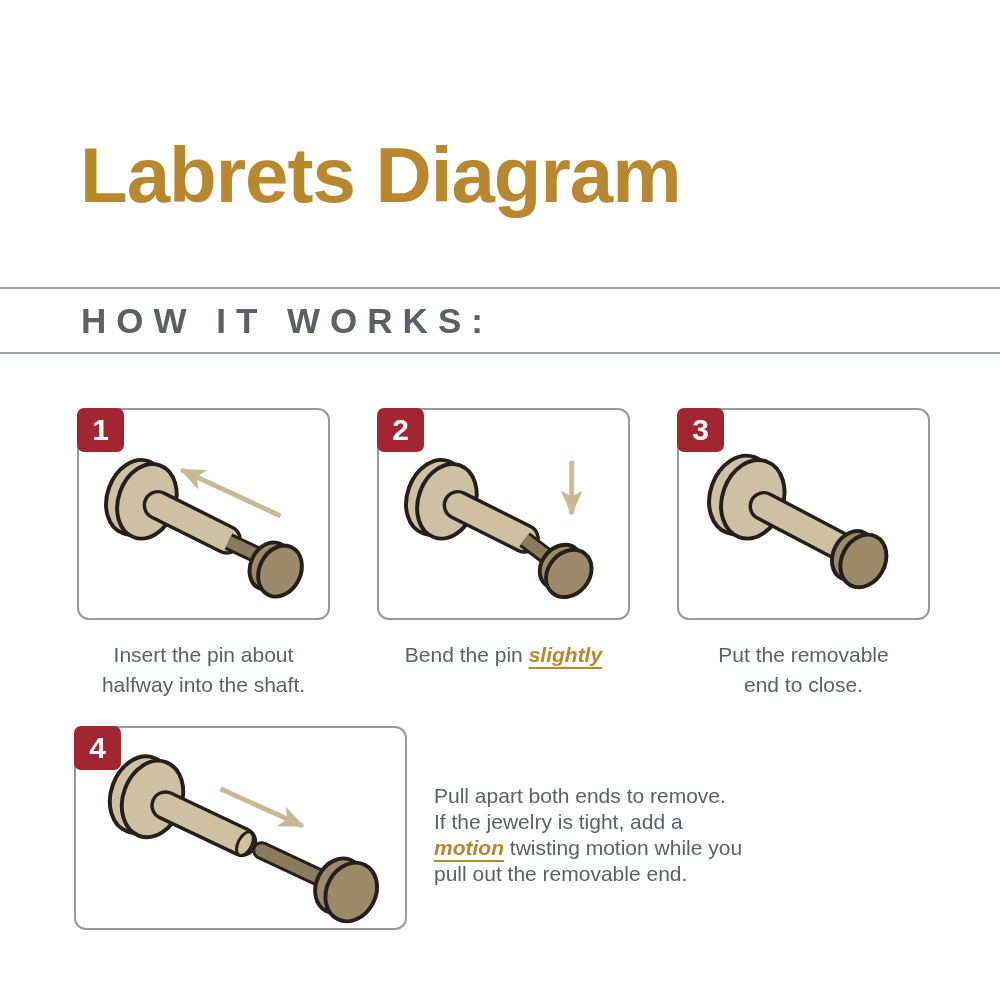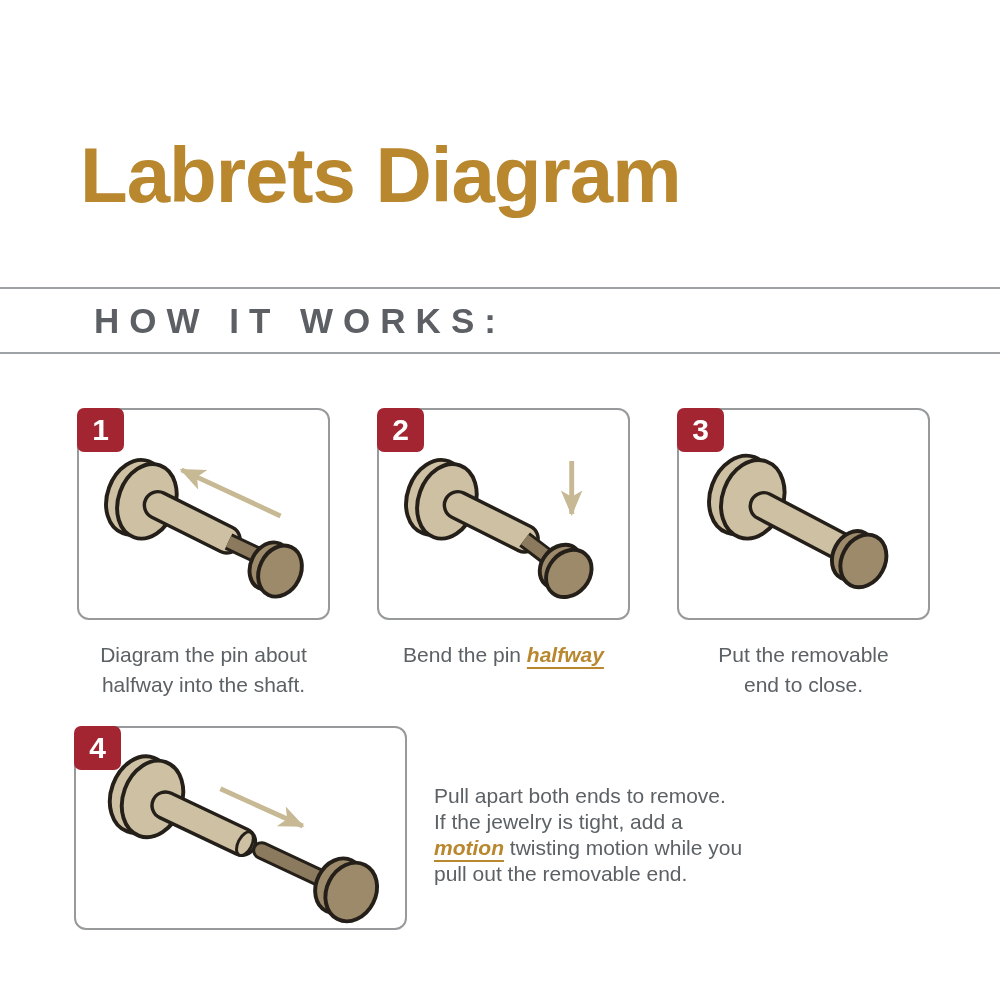--- a/index.html
+++ b/index.html
@@ -13,21 +13,21 @@
     font-size:78px;line-height:85px;font-weight:bold;letter-spacing:-1px;
     color:#b8872e;
   }
   
   #band{
     position:absolute;left:0;top:287px;width:1000px;height:63px;
     border-top:2px solid #9fa2a4;border-bottom:2px solid #9fa2a4;
     display:flex;align-items:center;
   }
   #band h2{
-    margin:16px;padding-left:78px;
+    margin:3px;padding-left:78px;
     font-size:35px;font-weight:bold;letter-spacing:10px;
     color:#5c6064;
   }
   
   .panel{
     position:absolute;background:#ffffff;
     border:2px solid #97999b;border-radius:12px;
     box-sizing:border-box;
   }
   .panel svg{position:absolute;left:0;top:0;width:100%;height:100%;}
@@ -173,26 +173,26 @@
       </g>
       <g transform="rotate(27 275 165)">
         <ellipse cx="266" cy="165" rx="23" ry="29" fill="#9d8a6b" stroke="#241f19" stroke-width="4"></ellipse>
         <ellipse cx="280" cy="165" rx="25" ry="31" fill="#9d8a6b" stroke="#241f19" stroke-width="4"></ellipse>
       </g>
     </svg>
     <div class="badge">4</div>
   </div>
 
   <div class="caption" id="caption-1">
-    <span>Diagram the pin about</span><br>
+    <span>Insert the pin about</span><br>
     <span>halfway into the shaft.</span>
   </div>
 
   <div class="caption" id="caption-2">
-    <span>Bend the pin </span><span class="em-gold">halfway</span><br>
+    <span>Bend the pin </span><span class="em-gold">slightly</span><br>
   </div>
 
   <div class="caption" id="caption-3">
     <span>Put the removable</span><br>
     <span>end to close.</span>
   </div>
 
   <div class="caption" id="caption-4">
     <span>Pull apart both ends to remove.</span><br>
     <span>If the jewelry is tight, add a</span><br>

